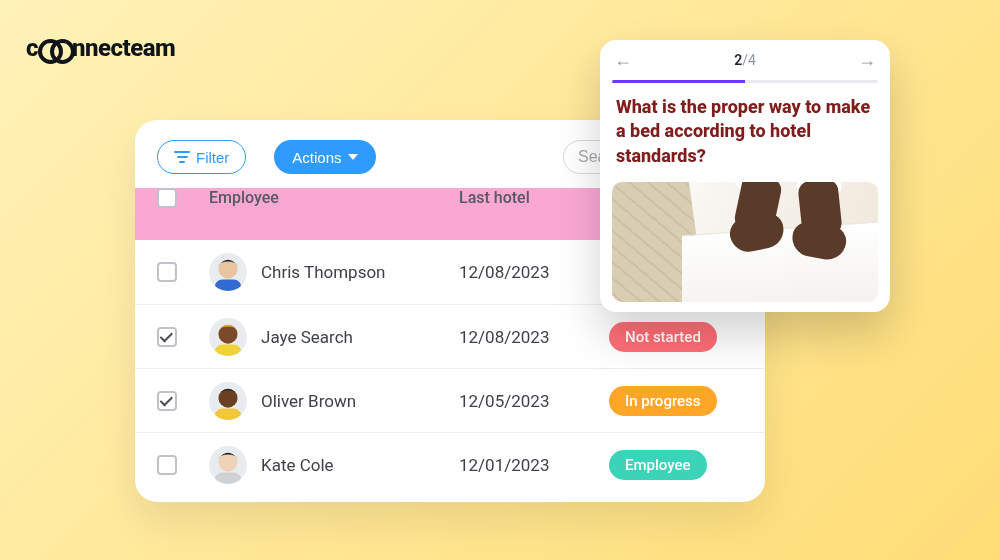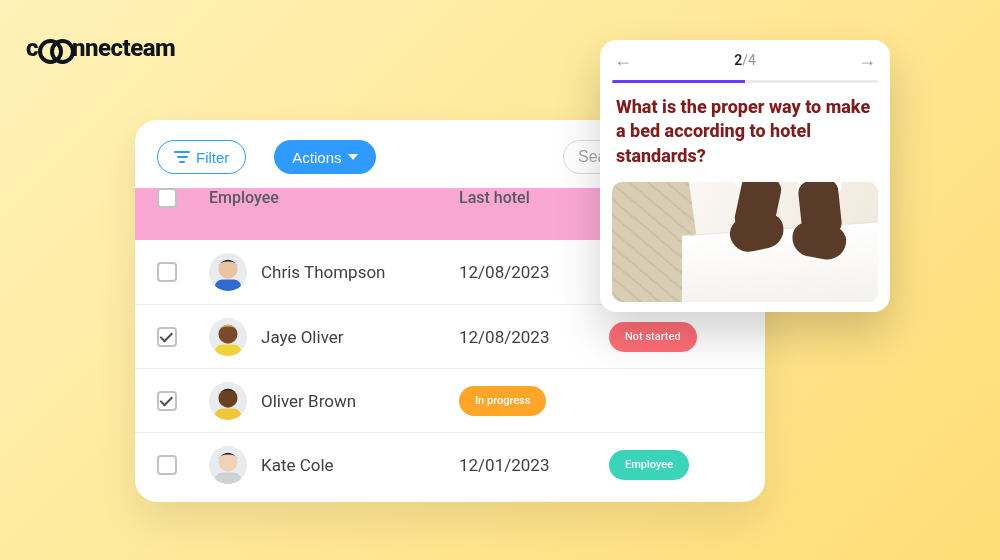--- a/index.html
+++ b/index.html
@@ -167,21 +167,21 @@
     border-radius: 50%;
     flex-shrink: 0;
   }
   .badge {
     display: inline-flex;
     align-items: center;
     height: 30px;
     padding: 0 16px;
     border-radius: 999px;
     color: #fff;
-    font-size: 11px;
+    font-size: 15px;
     font-weight: 500;
     white-space: nowrap;
   }
 
   
   .quiz {
     position: absolute;
     top: 40px;
     left: 600px;
     width: 290px;
@@ -337,21 +337,21 @@
                   <circle cx="20" cy="20" r="20"></circle>
                 </clipPath>
               </defs>
     <g clip-path="url(#c1)">
       <rect width="40" height="40" fill="#e9ecef"></rect>
       <rect x="6" y="28" width="28" height="20" rx="8" fill="#f0d23a"></rect>
       <circle cx="20" cy="17" r="10" fill="#7a4a2a"></circle>
       <path d="M9 14 Q20 0 31 14 Q28 9 20 9 Q12 9 9 14 Z" fill="#e8b63c"></path>
     </g>
   </svg></span>
-          <span>Jaye Oliver</span>
+          <span>Jaye Search</span>
         </div>
         <div class="col-date">12/08/2023</div>
         <div class="col-status">
           <span class="badge" style="background: rgb(255, 110, 119);">Not started</span>
         </div>
       </div>
       <div class="row">
         <div class="col-check">
           <span class="chk checked"></span>
         </div>
@@ -364,20 +364,21 @@
               </defs>
     <g clip-path="url(#c2)">
       <rect width="40" height="40" fill="#e9ecef"></rect>
       <rect x="6" y="28" width="28" height="20" rx="8" fill="#f2c63a"></rect>
       <circle cx="20" cy="17" r="10" fill="#6b3f22"></circle>
       <path d="M9 14 Q20 0 31 14 Q28 9 20 9 Q12 9 9 14 Z" fill="#2b2b2b"></path>
     </g>
   </svg></span>
           <span>Oliver Brown</span>
         </div>
+        <div class="col-date">12/05/2023</div>
         <div class="col-status">
           <span class="badge" style="background: rgb(255, 166, 41);">In progress</span>
         </div>
       </div>
       <div class="row">
         <div class="col-check">
           <span class="chk"></span>
         </div>
         <div class="col-emp">
           <span class="avatar"><svg viewBox="0 0 40 40" width="38" height="38">

